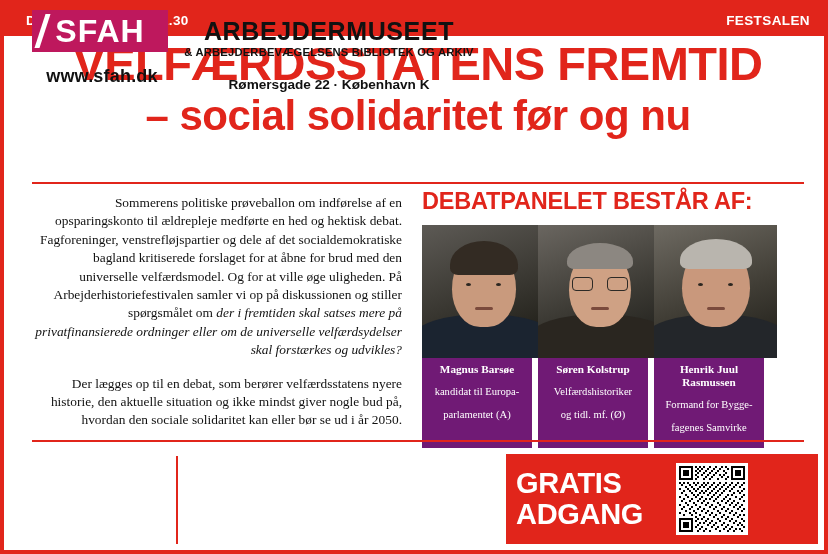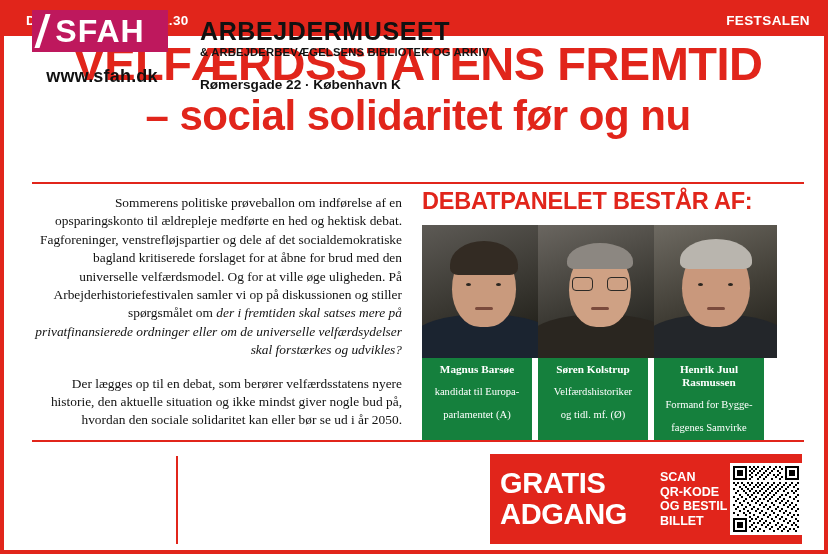--- a/index.html
+++ b/index.html
@@ -104,22 +104,22 @@
     letter-spacing: -0.2px;
     margin: 0 0 10px 0;
     white-space: nowrap;
   }
   .panel-row {
     display: flex;
     gap: 6px;
   }
   .person {
     width: 110px;
-    background: #15803d;
-    padding-bottom: 4px;
+    background: #701a75;
+    padding-bottom: 12px;
   }
   .photo {
     position: relative;
     width: 123px;
     height: 133px;
     overflow: hidden;
     background: #2a2a2a;
   }
   
   .face-bg { position: absolute; inset: 0; }
@@ -252,23 +252,24 @@
   }
   .sfah-url {
     margin-top: 14px;
     font-size: 18px;
     font-weight: bold;
     color: #111111;
     letter-spacing: 0.2px;
   }
   .museum-block {
     position: absolute;
-    left: 196px;
+    left: 180px;
     top: 14px;
     width: 290px;
+    text-align: center;
     color: #111111;
   }
   .mus-title {
     font-size: 25px;
     font-weight: bold;
     letter-spacing: 0.6px;
     line-height: 27px;
   }
   .mus-sub {
     font-size: 11.2px;
@@ -284,21 +285,21 @@
   .vline {
     position: absolute;
     top: 452px;
     width: 2px;
     height: 88px;
     background: #e1251b;
   }
   .vline-1 { left: 172px; }
   .gratis-box {
     position: absolute;
-    left: 486px;
+    left: 502px;
     top: 450px;
     width: 312px;
     height: 90px;
     background: #e1251b;
     color: #ffffff;
     display: flex;
     align-items: center;
     box-sizing: border-box;
     padding: 0 10px;
   }
@@ -422,26 +423,20 @@
   <div class="museum-block">
     <div class="mus-title">ARBEJDERMUSEET</div>
     <div class="mus-sub">&amp; ARBEJDERBEVÆGELSENS BIBLIOTEK OG ARKIV</div>
     <div class="mus-addr">Rømersgade 22 · København K</div>
   </div>
 
   <div class="gratis-box">
     <div class="gratis-text">
       <div>GRATIS</div>
       <div>ADGANG</div>
-    </div>
-    <div class="scan-text">
-      <div>SCAN</div>
-      <div>QR-KODE</div>
-      <div>OG BESTIL</div>
-      <div>BILLET</div>
     </div>
     <div class="qr">
       <svg width="66" height="66" viewBox="0 0 33 33" shape-rendering="crispEdges" aria-hidden="true">
         <rect width="33" height="33" fill="#ffffff"></rect>
         <g fill="#000000">
           <rect x="0" y="0" width="7" height="7"></rect>
             <rect x="1" y="1" width="5" height="5" fill="#ffffff"></rect>
             <rect x="2" y="2" width="3" height="3"></rect>
           <rect x="26" y="0" width="7" height="7"></rect>
             <rect x="27" y="1" width="5" height="5" fill="#ffffff"></rect>

